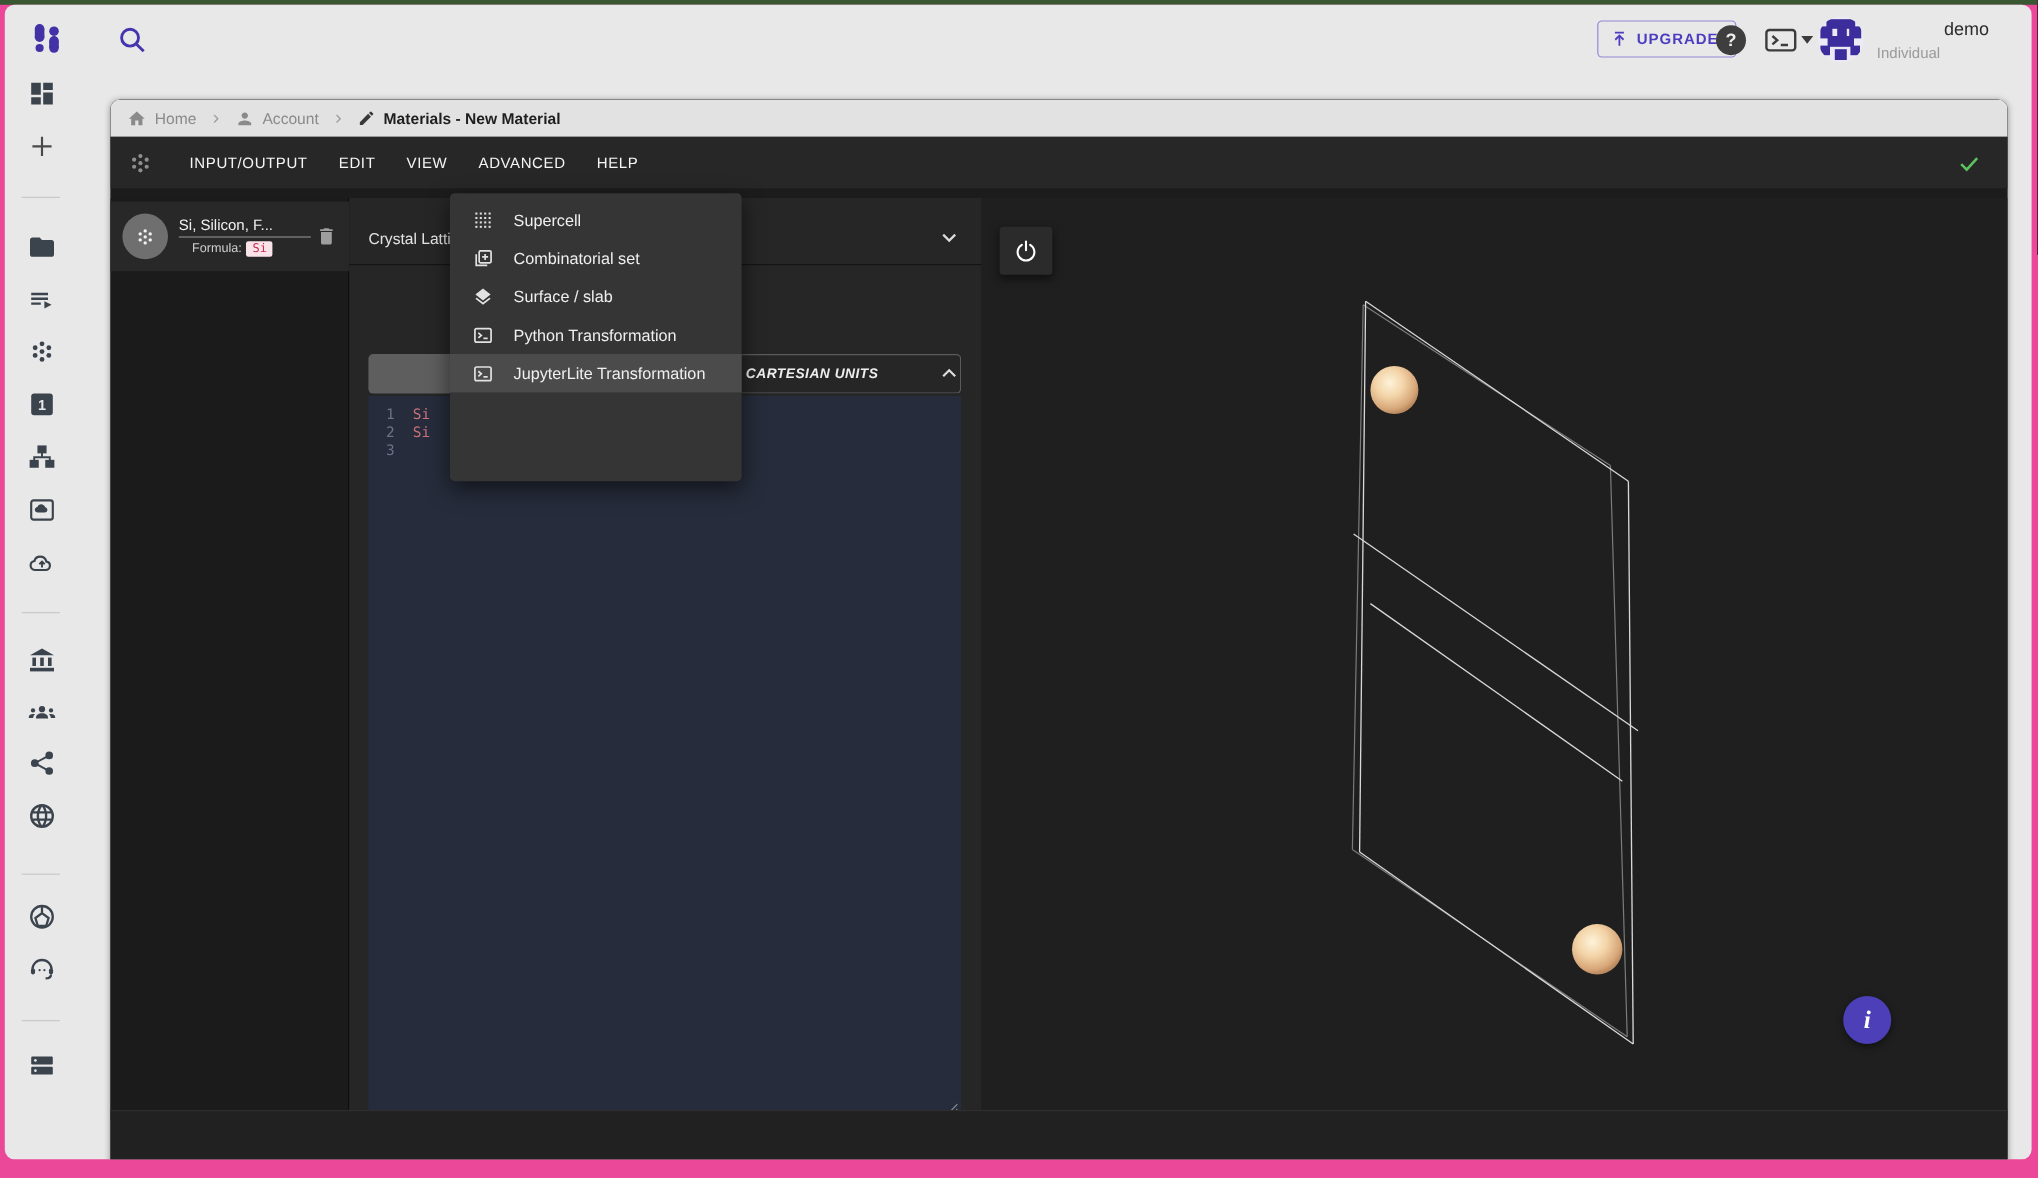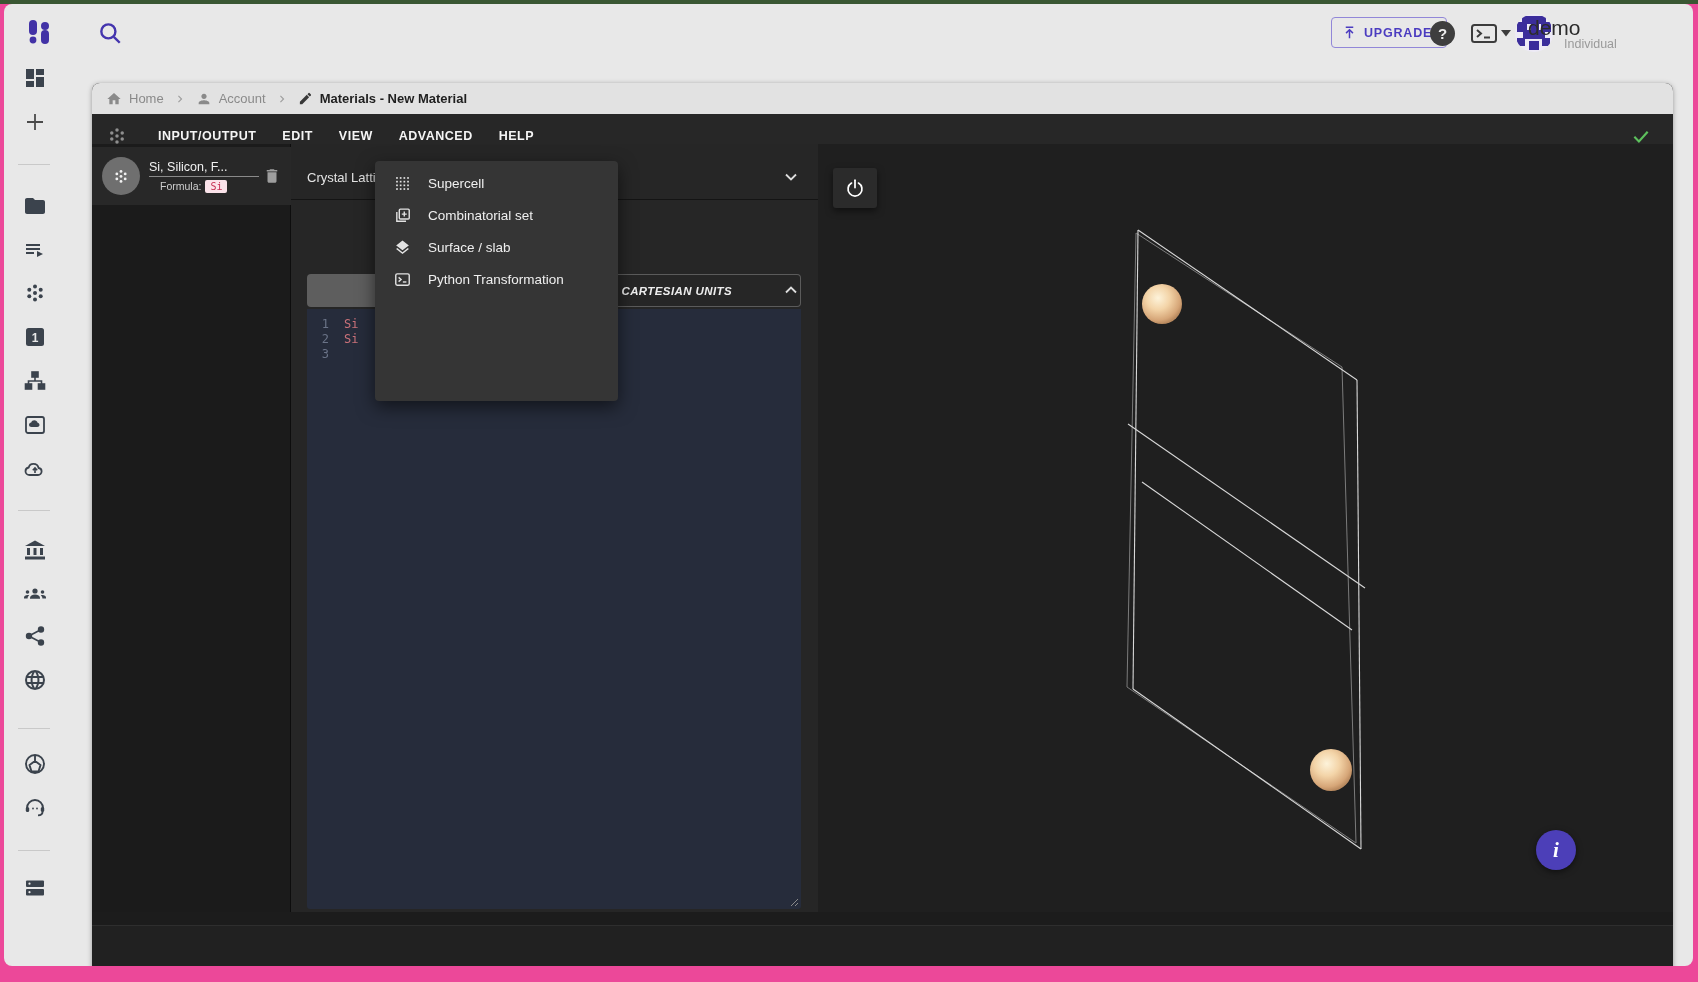--- a/index.html
+++ b/index.html
@@ -16,45 +16,45 @@
   .upgrade-btn { position:absolute; left:1327px; top:13px; height:31px; padding:0 14px 0 10px;
     display:flex; align-items:center; gap:7px; border:1px solid #9187d8; border-radius:4px;
     color:#4b3cc0; font-size:12.5px; font-weight:700; letter-spacing:.8px; background:transparent; }
   .help-btn { position:absolute; left:1426px; top:17px; width:25px; height:25px; border-radius:50%;
     background:#3e3e3e; color:#eee; display:flex; align-items:center; justify-content:center;
     font-size:15px; font-weight:700; }
   .console-btn { position:absolute; left:1466px; top:18px; width:44px; height:22px; display:flex; align-items:center; gap:3px; color:#3c3c3c; }
   .avatar { position:absolute; left:1511px; top:10px; width:38px; height:38px; border-radius:50%;
     background:#edeaf6; overflow:hidden; }
   .avatar .px { position:absolute; background:#3b2d9b; }
-  .user-name { position:absolute; left:1524px; top:12px; font-size:21px; color:#2b2b2b; }
+  .user-name { position:absolute; left:1616px; top:12px; font-size:15px; color:#2b2b2b; }
   .user-plan { position:absolute; left:1560px; top:33px; font-size:12.5px; color:#9a9a9a;text-align:center; }
 
   
   .side-icon { position:absolute; width:24px; height:24px; color:#3b434d; }
   .side-div { position:absolute; left:14px; width:32px; height:1px; background:#c9c9c9; }
   .side-icon svg { width:100%; height:100%; }
 
   
   .card { position:absolute; left:88px; top:79px; width:1581px; height:892px; background:#1c1c1c;
     border-radius:8px; overflow:hidden; box-shadow:0 1px 5px rgba(0,0,0,.35); }
 
   .breadcrumb { position:absolute; left:0; top:0; width:100%; height:31px; background:#e2e2e2;
     display:flex; align-items:center; padding-left:14px; gap:9px; }
   .bc-item { display:flex; align-items:center; gap:7px; font-size:13px; color:#8a8a8a; }
   .bc-item.active { color:#1f1f1f; font-weight:700; }
   .bc-sep { color:#9e9e9e; display:flex; }
 
   .menubar { position:absolute; left:0; top:31px; width:100%; height:43px; background:#272727;
     display:flex; align-items:center; padding-left:14px; }
   .menubar .atoms { width:22px; height:22px; color:#8f8f8f; margin-right:30px; }
-  .menubar-item { color:#f5f5f5; font-size:12.5px; font-weight:700; letter-spacing:.5px; margin-right:26px; cursor:pointer; }
+  .menubar-item { color:#f5f5f5; font-size:12.5px; font-weight:400; letter-spacing:.5px; margin-right:26px; cursor:pointer; }
   .save-check { position:absolute; right:22px; top:12px; width:20px; height:20px; }
 
-  .body-row { position:absolute; left:0; top:61px; width:100%; height:768px; }
+  .body-row { position:absolute; left:0; top:82px; width:100%; height:768px; }
 
   
   .list-panel { position:absolute; left:0; top:0; width:199px; height:768px; background:#1b1b1b; border-right:1px solid #0d0d0d; }
   .mat-item { position:absolute; left:0; top:3px; width:199px; height:58px; background:#282828;
     display:flex; align-items:center; padding:0 10px 0 10px; }
   .mat-avatar { width:38px; height:38px; border-radius:50%; background:#6f6f6f; color:#f2f2f2;
     display:flex; align-items:center; justify-content:center; flex:none; }
   .mat-avatar svg { width:20px; height:20px; }
   .mat-texts { margin-left:9px; flex:1; min-width:0; }
   .mat-title { color:#f0f0f0; font-size:12.5px; border-bottom:1px solid #8a8a8a; padding-bottom:2px;
@@ -501,16 +501,26 @@
       <div class="adv-item">
         <span class="adv-icon">
           <svg viewBox="0 0 24 24" fill="none" stroke="currentColor" stroke-width="2">
             <rect x="2.5" y="4" width="19" height="16" rx="2"></rect>
             <polyline points="6.5,9 10,12 6.5,15"></polyline>
             <line x1="12.5" y1="15.5" x2="17.5" y2="15.5"></line>
           </svg>
         </span>
         <span>Python Transformation</span>
       </div>
+      <div class="adv-item highlighted">
+        <span class="adv-icon">
+          <svg viewBox="0 0 24 24" fill="none" stroke="currentColor" stroke-width="2">
+            <rect x="2.5" y="4" width="19" height="16" rx="2"></rect>
+            <polyline points="6.5,9 10,12 6.5,15"></polyline>
+            <line x1="12.5" y1="15.5" x2="17.5" y2="15.5"></line>
+          </svg>
+        </span>
+        <span>JupyterLite Transformation</span>
+      </div>
     </div>
 
   </div>
 </div>
 
 </body></html>

